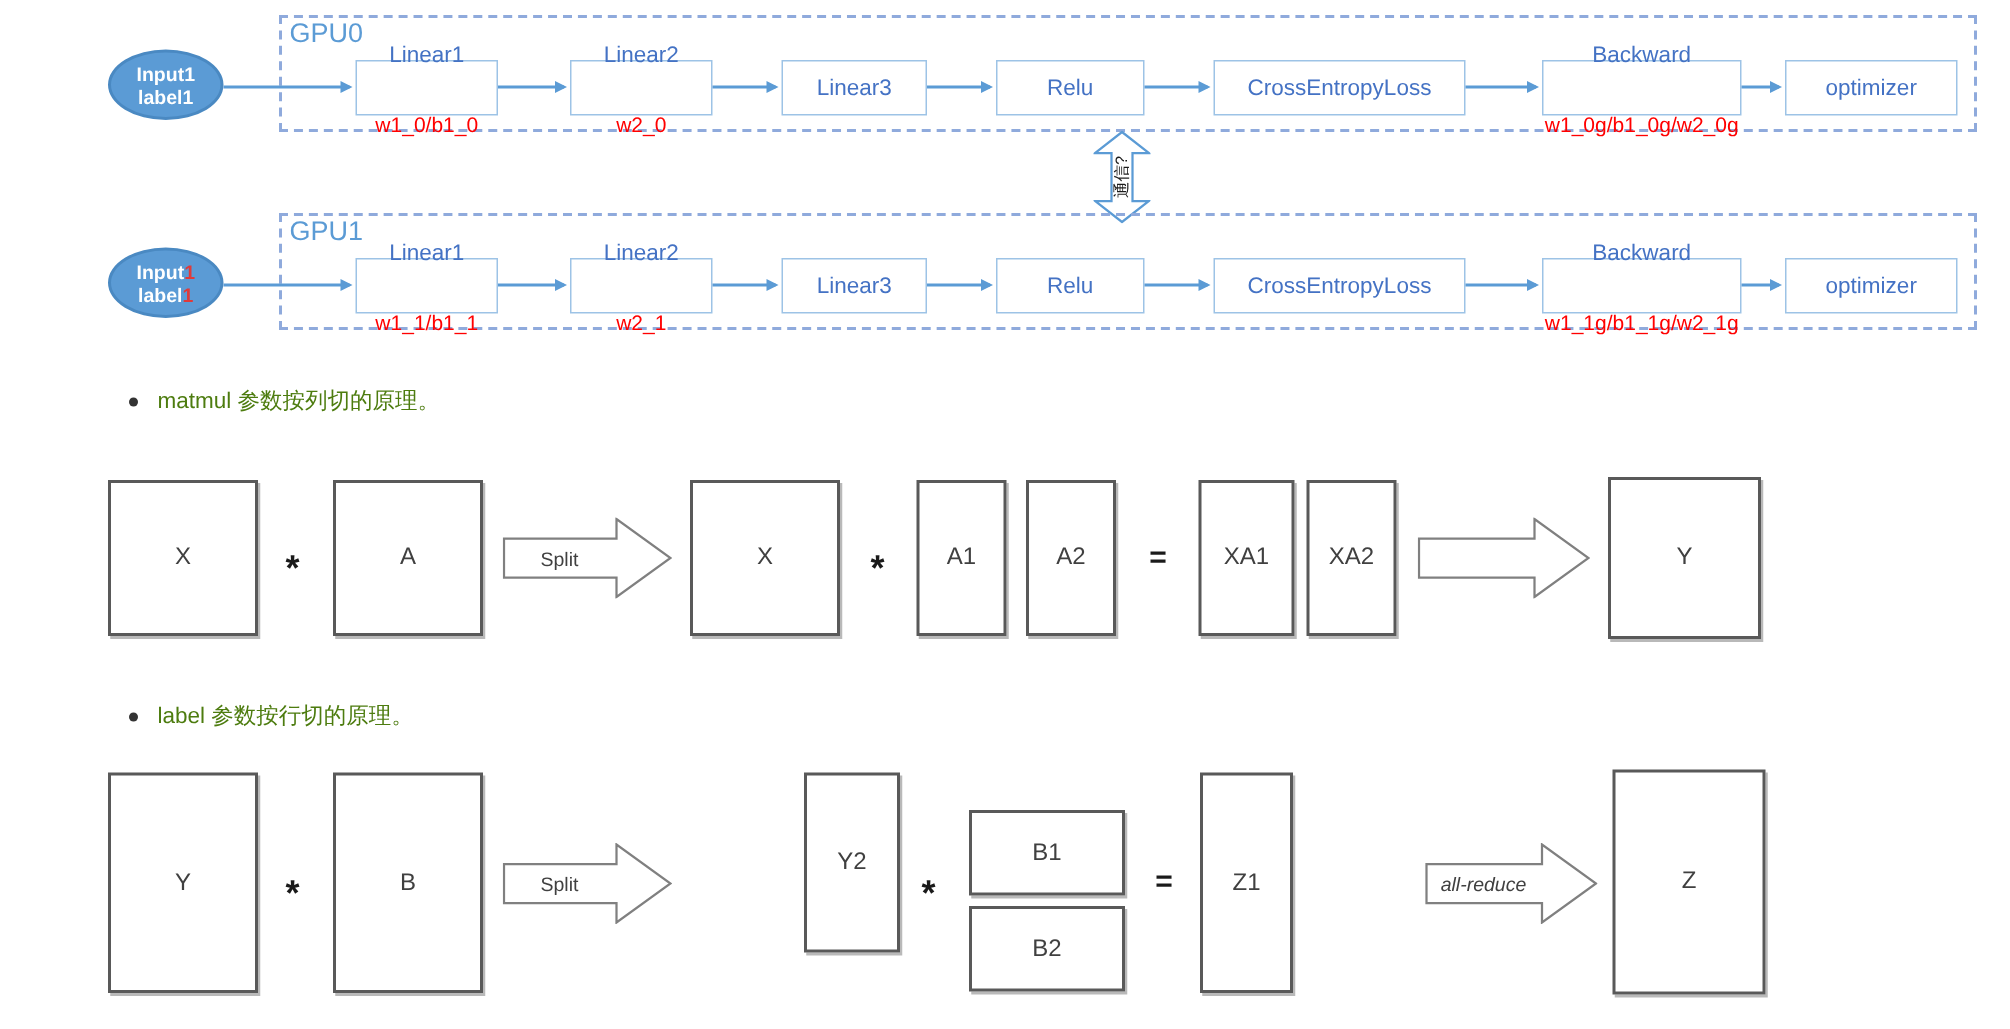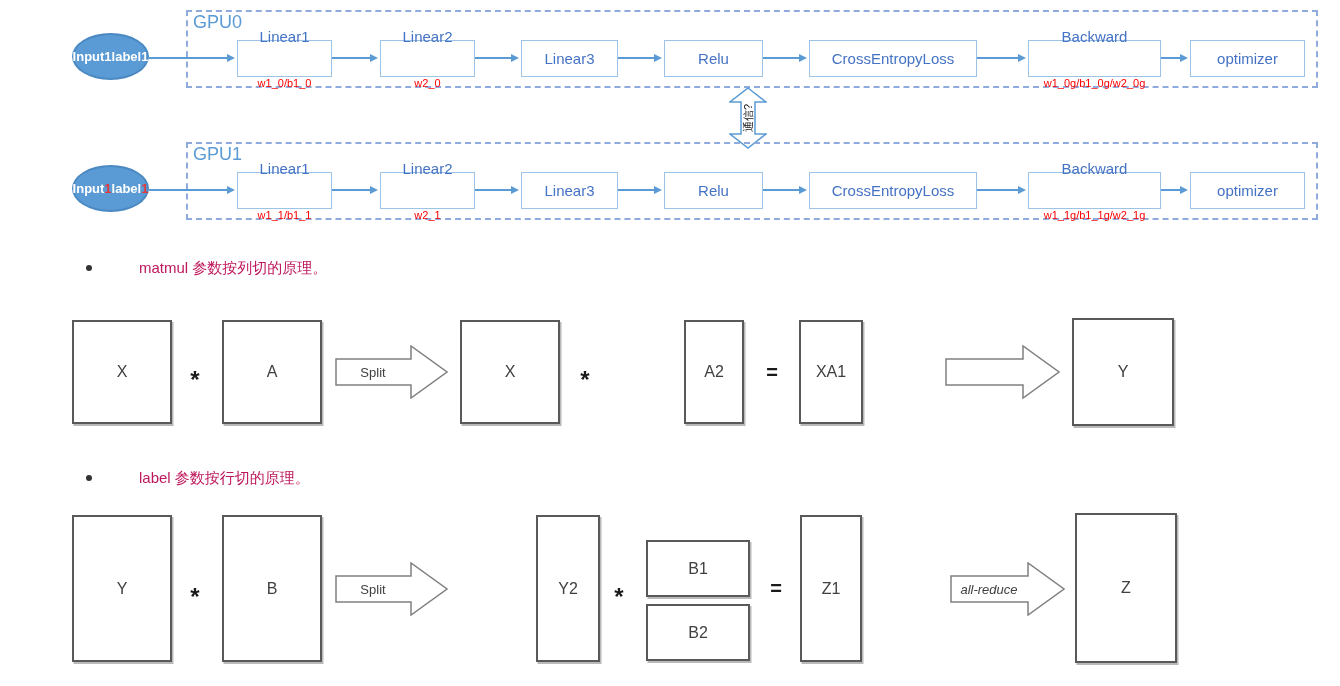--- a/index.html
+++ b/index.html
@@ -3,39 +3,39 @@
 <meta charset="utf-8">
 <style>
   html,body{margin:0;padding:0;background:#fff;}
   .page{position:relative;width:1340px;height:686px;background:#fff;overflow:hidden;
         font-family:"Liberation Sans",sans-serif;}
 
   
   .gpu-dashed{position:absolute;border:2px dashed #8FAADC;background:transparent;box-sizing:border-box;}
   .gpu-label{position:absolute;color:#5B9BD5;font-size:18px;line-height:18px;}
   .ellipse{position:absolute;background:#5B9BD5;border:2px solid #4A89C2;border-radius:50%;
-           box-sizing:border-box;display:flex;align-items:center;justify-content:center;
+           box-sizing:border-box;display:flex;flex-direction:column;align-items:center;justify-content:center;
            color:#fff;font-size:13px;line-height:15px;font-weight:bold;}
   .ellipse .row{white-space:nowrap;}
   .red-digits .digit{color:#E03A3A;}
   .stage{position:absolute;background:#fff;border:1px solid #9DC3E6;box-sizing:border-box;height:37px;
          display:flex;flex-direction:column;align-items:center;justify-content:center;}
   .stage .st{color:#4472C4;font-size:15px;line-height:17px;white-space:nowrap;}
-  .stage .ss{color:#FF0000;font-size:11px;line-height:12px;white-space:nowrap;margin-top:32px;}
+  .stage .ss{color:#FF0000;font-size:14px;line-height:12px;white-space:nowrap;margin-top:32px;}
   .stage .ss:empty{display:none;}
   .harrow{position:absolute;height:0;border-top:2px solid #5B9BD5;}
   .harrow::after{content:"";position:absolute;right:-2px;top:-5px;width:0;height:0;
                  border-left:8px solid #5B9BD5;border-top:4px solid transparent;border-bottom:4px solid transparent;}
   .comm{position:absolute;}
   .comm svg{display:block;}
   .comm .comm-label{position:absolute;left:50%;top:50%;transform:translate(-50%,-50%) rotate(-90deg);
                     font-size:11px;color:#1a1a1a;white-space:nowrap;}
 
   
-  .bullet{position:absolute;display:flex;align-items:center;color:#be185d;font-size:15px;line-height:22px;gap:34px;}
+  .bullet{position:absolute;display:flex;align-items:center;color:#4d7c0f;font-size:15px;line-height:22px;}
   .bullet .dot{width:6px;height:6px;border-radius:50%;background:#333;margin-right:13px;flex:0 0 auto;}
 
   
   .mbox{position:absolute;background:#fff;border:2px solid #595959;box-sizing:border-box;
         box-shadow:1.5px 2px 0 #b9b9b9;display:flex;align-items:center;justify-content:center;
         color:#404040;font-size:16px;}
   .op{position:absolute;display:flex;align-items:center;justify-content:center;
       color:#1a1a1a;font-weight:bold;font-size:18px;}
   .op.star{font-size:24px;}
   .op.star .g{display:inline-block;transform:translateY(27%);}
@@ -168,28 +168,34 @@
     </svg>
     <span class="ba-label" style="width:76px;">Split</span>
   </div>
 
   <div class="mbox" style="left:460px;top:320px;width:100px;height:104px;">
       <span>X</span>
     </div>
   <div class="op star" style="left:572px;top:320px;width:26px;height:104px;">
       <span class="g">*</span>
     </div>
+  <div class="mbox" style="left:611px;top:320px;width:60px;height:104px;">
+      <span>A1</span>
+    </div>
   <div class="mbox" style="left:684px;top:320px;width:60px;height:104px;">
       <span>A2</span>
     </div>
   <div class="op eq" style="left:758px;top:320px;width:28px;height:104px;">
       <span>=</span>
     </div>
   <div class="mbox" style="left:799px;top:320px;width:64px;height:104px;">
       <span>XA1</span>
+    </div>
+  <div class="mbox" style="left:871px;top:320px;width:60px;height:104px;">
+      <span>XA2</span>
     </div>
 
   <div class="block-arrow" style="left:945px;top:345px;width:115px;height:54px;">
     <svg width="115" height="54" viewBox="0 0 115 54">
       <polygon points="1,14 78,14 78,1 114,27 78,53 78,40 1,40" fill="#ffffff" stroke="#808080" stroke-width="1.5"></polygon>
     </svg>
   </div>
 
   <div class="mbox" style="left:1072px;top:318px;width:102px;height:108px;">
       <span>Y</span>
@@ -210,21 +216,21 @@
       <span>B</span>
     </div>
 
   <div class="block-arrow" style="left:335px;top:562px;width:113px;height:54px;">
     <svg width="113" height="54" viewBox="0 0 113 54">
       <polygon points="1,14 76,14 76,1 112,27 76,53 76,40 1,40" fill="#ffffff" stroke="#808080" stroke-width="1.5"></polygon>
     </svg>
     <span class="ba-label" style="width:76px;">Split</span>
   </div>
 
-  <div class="mbox" style="left:536px;top:515px;width:64px;height:147px;">
+  <div class="mbox" style="left:536px;top:515px;width:64px;height:120px;">
       <span>Y2</span>
     </div>
   <div class="op star" style="left:606px;top:515px;width:26px;height:147px;">
       <span class="g">*</span>
     </div>
   <div class="mbox" style="left:646px;top:540px;width:104px;height:57px;">
       <span>B1</span>
     </div>
   <div class="mbox" style="left:646px;top:604px;width:104px;height:57px;">
       <span>B2</span>

